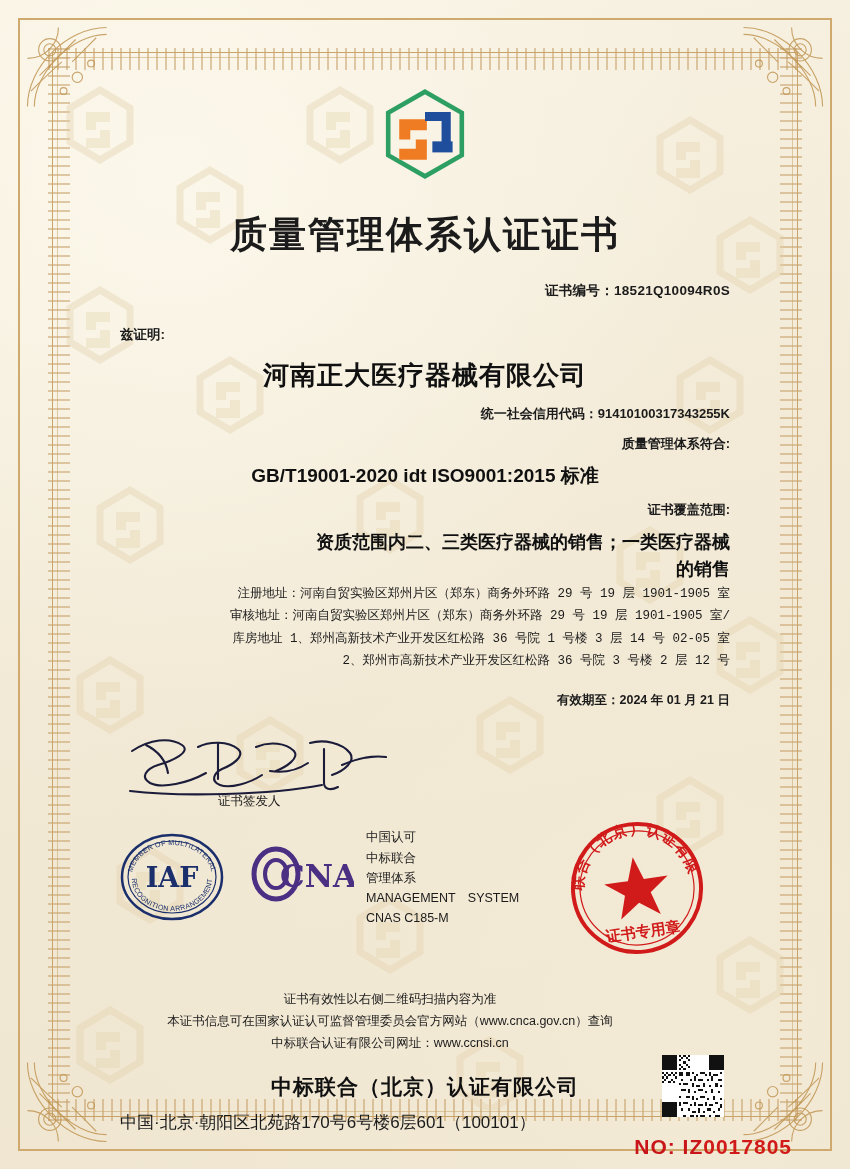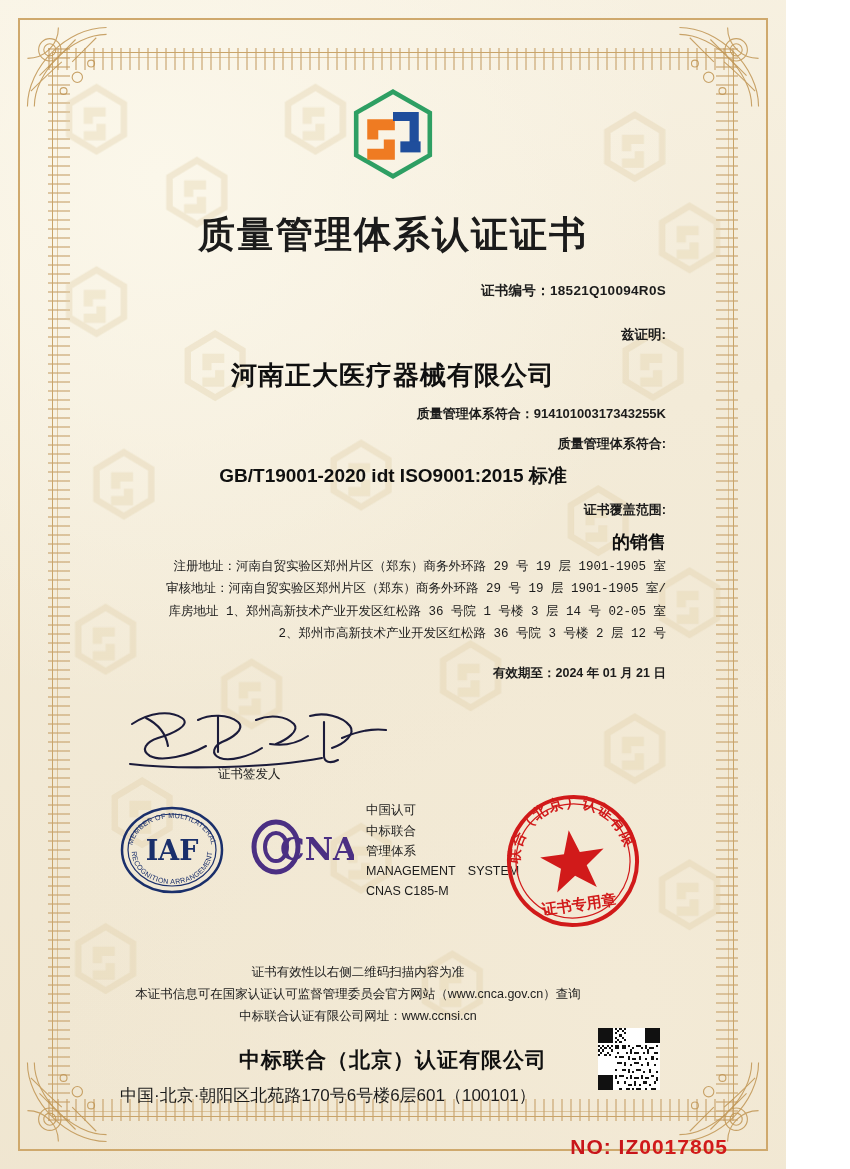--- a/index.html
+++ b/index.html
@@ -8,21 +8,21 @@
     background: #ffffff;
   }
   body {
     width: 850px;
     height: 1169px;
     font-family: "Liberation Sans", sans-serif;
     overflow: hidden;
   }
   .cert {
     position: relative;
-    width: 786px;
+    width: 850px;
     height: 1169px;
     background: #f6efdf;
     background-image:
       radial-gradient(circle at 20% 15%, #fbf7ea 0%, rgba(251,247,234,0) 45%),
       radial-gradient(circle at 80% 85%, #f3ead6 0%, rgba(243,234,214,0) 50%),
       linear-gradient(170deg, #f8f2e3 0%, #f3ebd8 40%, #efe5cf 100%);
     overflow: hidden;
   }
 
   
@@ -89,21 +89,21 @@
   }
   .cert-no {
     text-align: right;
     font-size: 13.5px;
     font-weight: bold;
     color: #1b1b1b;
     margin-top: 22px;
     letter-spacing: .3px;
   }
   .attest {
-    text-align: right;
+    text-align: left;
     font-size: 13.5px;
     font-weight: bold;
     color: #1b1b1b;
     margin-top: 26px;
   }
   .company {
     text-align: center;
     font-size: 26px;
     font-weight: bold;
     color: #101010;
@@ -337,29 +337,30 @@
     <div class="title">质量管理体系认证证书</div>
 
     <div class="cert-no">
       <span>证书编号：</span><span>18521Q10094R0S</span>
     </div>
 
     <div class="attest">兹证明:</div>
 
     <div class="company">河南正大医疗器械有限公司</div>
 
-    <div class="rline">质量管理体系符合：91410100317343255K</div>
+    <div class="rline">统一社会信用代码：91410100317343255K</div>
 
     <div class="rline">质量管理体系符合:</div>
 
     <div class="standard">GB/T19001-2020 idt ISO9001:2015 标准</div>
 
     <div class="rline">证书覆盖范围:</div>
 
     <div class="scope">
+      <div>资质范围内二、三类医疗器械的销售；一类医疗器械</div>
       <div>的销售</div>
     </div>
 
     <div class="addr-block">
       <div>注册地址：河南自贸实验区郑州片区（郑东）商务外环路 29 号 19 层 1901-1905 室</div>
       <div>审核地址：河南自贸实验区郑州片区（郑东）商务外环路 29 号 19 层 1901-1905 室/</div>
       <div>库房地址 1、郑州高新技术产业开发区红松路 36 号院 1 号楼 3 层 14 号 02-05 室</div>
       <div>2、郑州市高新技术产业开发区红松路 36 号院 3 号楼 2 层 12 号</div>
     </div>
 

